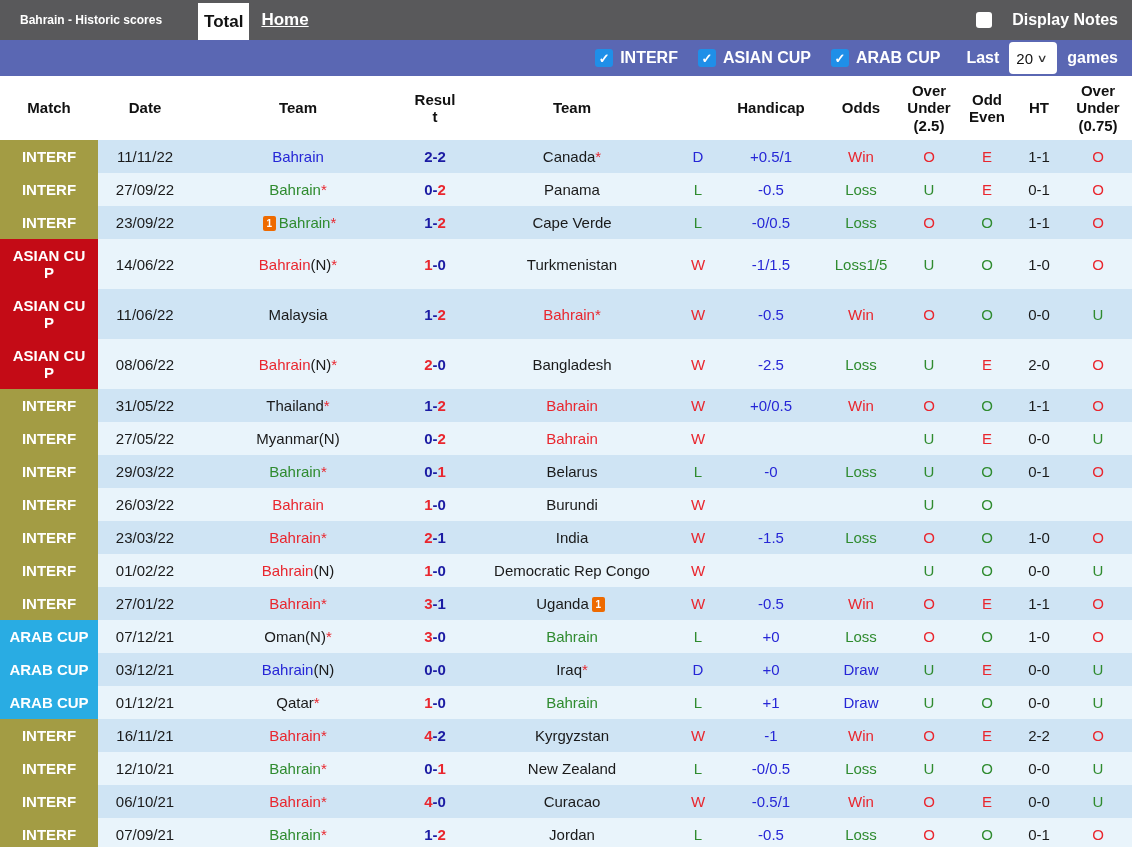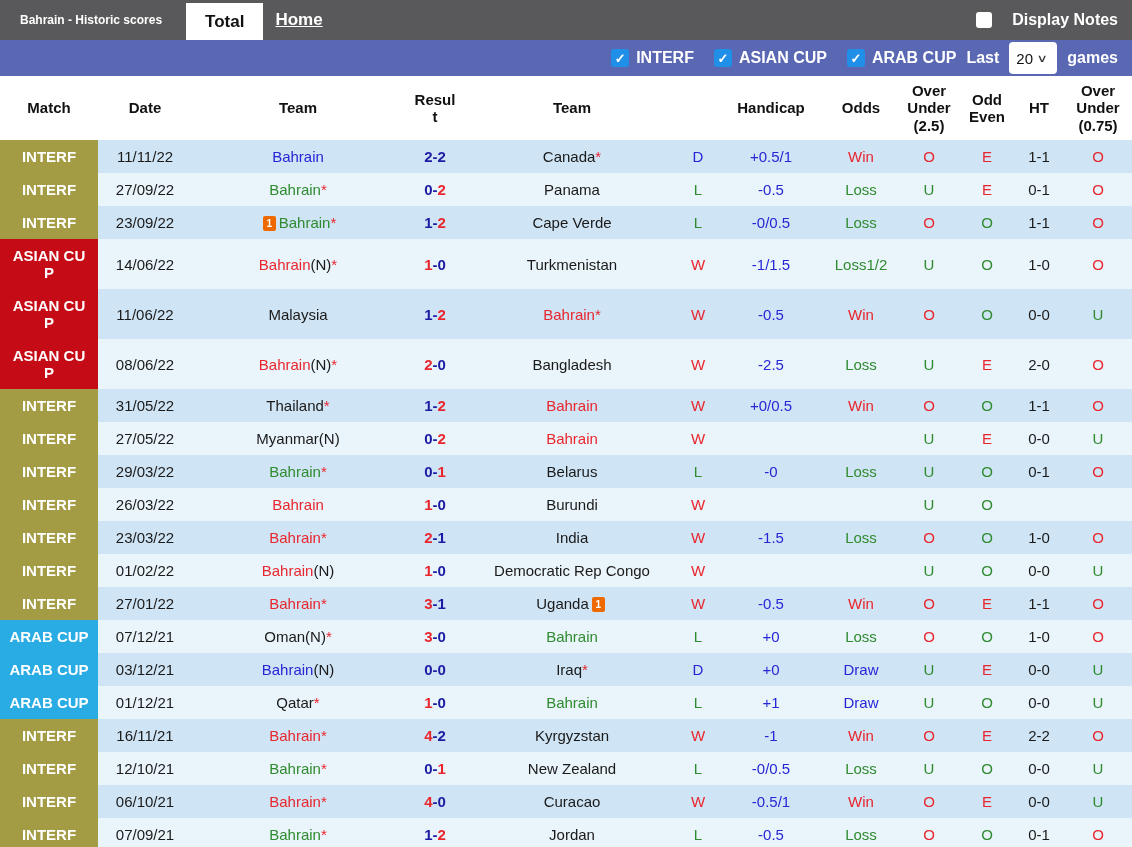--- a/index.html
+++ b/index.html
@@ -4,21 +4,21 @@
 <style>
   * { margin:0; padding:0; box-sizing:border-box; }
   html,body { background:#fff; }
   body { font-family:"Liberation Sans", sans-serif; }
   .app { width:1132px; height:847px; overflow:hidden; background:#fff; position:relative; }
 
   
   .topbar { height:40px; background:#59595b; display:flex; align-items:stretch; color:#fff; }
   .topbar .title { font-size:12px; font-weight:bold; align-self:center; margin-left:20px; }
   .tab { display:flex; align-items:center; font-size:17px; font-weight:bold; cursor:pointer; }
-  .tab-active { background:#fff; color:#111; margin-left:24px; margin-top:3px; padding:0 19px; }
+  .tab-active { background:#fff; color:#111; margin-left:36px; margin-top:3px; padding:0 6px; }
   .tab-link { color:#fff; text-decoration:underline; margin-left:12px; }
   .notes { margin-left:auto; margin-right:14px; display:flex; align-items:center; gap:20px; font-size:16px; font-weight:bold; }
   .cb-empty { width:16px; height:16px; background:#fff; border-radius:3px; display:inline-block; }
 
   
   .filterbar { height:36px; background:#5a67b3; display:flex; align-items:center; justify-content:flex-end; gap:10px; color:#fff; font-size:16px; font-weight:bold; padding-right:14px; }
   .filter { display:flex; align-items:center; gap:7px; margin-left:10px; cursor:pointer; }
   .cb-checked { width:18px; height:18px; background:#1f8fe8; border-radius:3px; color:#fff; font-size:13px; font-weight:bold; display:inline-flex; align-items:center; justify-content:center; }
   .select { background:#fff; color:#111; font-weight:normal; border-radius:4px; height:26px; min-width:48px; padding:16px 7px; display:inline-flex; align-items:center; gap:5px; font-size:15px; cursor:pointer; }
   .select .chev { font-size:11px; color:#333; transform:scaleX(1.4); }
@@ -64,21 +64,21 @@
       <span>INTERF</span>
     </span>
     <span class="filter">
       <span class="cb-checked">✓</span>
       <span>ASIAN CUP</span>
     </span>
     <span class="filter">
       <span class="cb-checked">✓</span>
       <span>ARAB CUP</span>
     </span>
-    <span style="margin-left:0;">Last</span>
+    <span style="margin-left:16px;">Last</span>
     <span class="select">
       <span>20</span>
       <span class="chev">∨</span>
     </span>
     <span>games</span>
   </div>
 
   <table>
     <colgroup>
       <col style="width:98px">
@@ -154,21 +154,21 @@
           <td class="c-red">O</td>
         </tr>
         <tr class="tall">
           <td class="badge" style="background-color: rgb(196, 11, 22);"><span class="badge-inner">ASIAN CUP</span></td>
           <td class="c-black">14/06/22</td>
           <td><span><span class="c-red">Bahrain</span><span class="c-black">(N)</span><span class="c-red">*</span></span></td>
           <td class="score"><span class="c-red">1</span><span class="c-navy">-</span><span class="c-navy">0</span></td>
           <td><span><span class="c-black">Turkmenistan</span></span></td>
           <td class="c-red">W</td>
           <td class="c-blue">-1/1.5</td>
-          <td class="c-green">Loss1/2</td>
+          <td class="c-green">Loss1/5</td>
           <td class="c-green">U</td>
           <td class="c-green">O</td>
           <td class="c-black">1-0</td>
           <td class="c-red">O</td>
         </tr>
         <tr class="tall">
           <td class="badge" style="background-color: rgb(196, 11, 22);"><span class="badge-inner">ASIAN CUP</span></td>
           <td class="c-black">11/06/22</td>
           <td><span><span class="c-black">Malaysia</span></span></td>
           <td class="score"><span class="c-navy">1</span><span class="c-navy">-</span><span class="c-red">2</span></td>

